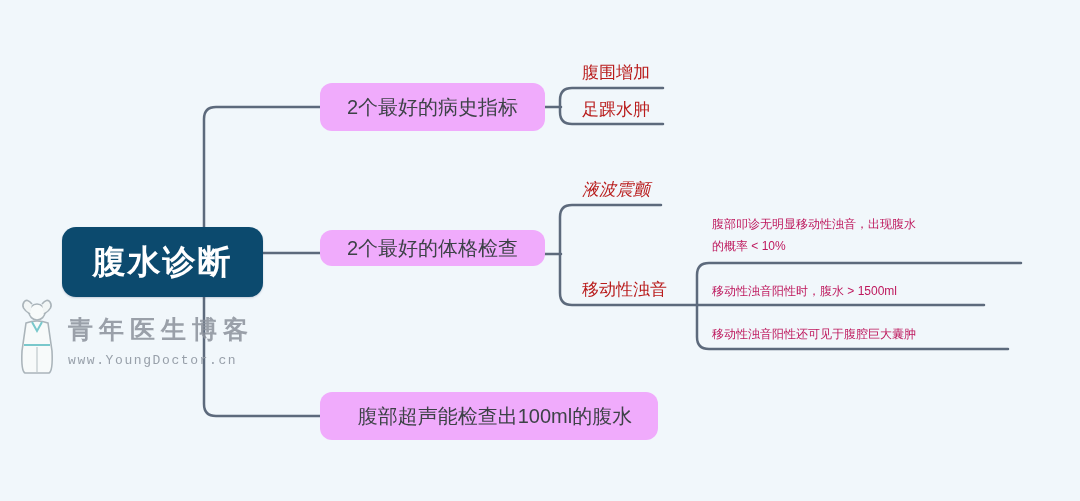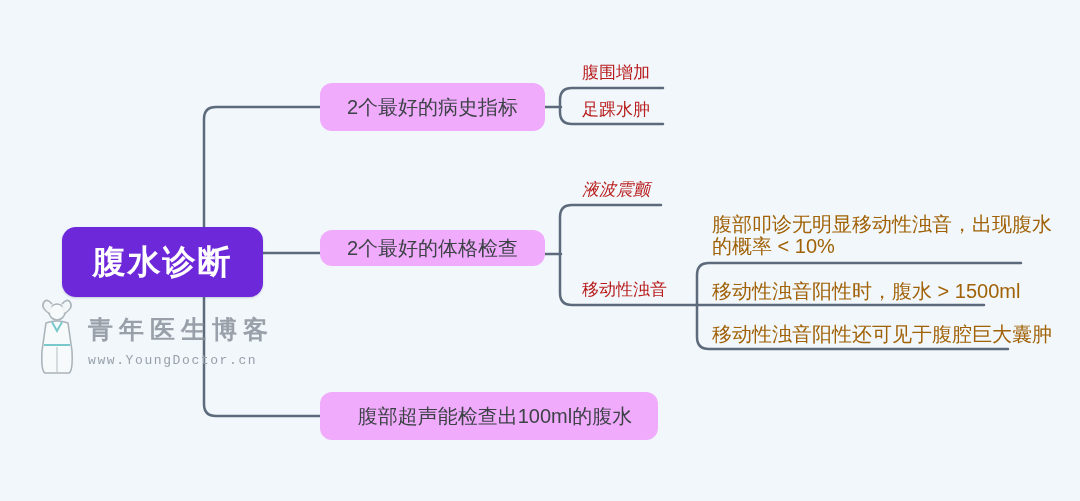--- a/index.html
+++ b/index.html
@@ -7,44 +7,44 @@
     position:relative;width:1080px;height:501px;background:#f1f7fb;
     font-family:"Liberation Sans","DejaVu Sans",sans-serif;overflow:hidden;
   }
   svg.connectors{position:absolute;left:0;top:0;width:1080px;height:501px;}
   svg.connectors path{fill:none;stroke:#5d6a7c;stroke-width:2.5;stroke-linecap:round;}
   .node{
     position:absolute;display:flex;align-items:center;justify-content:center;
     box-sizing:border-box;cursor:default;
   }
   .node.root{
-    left:62px;top:227px;width:201px;height:70px;background:#6d28d9;color:#ffffff;
+    left:62px;top:227px;width:201px;height:70px;background:#0c4a6e;color:#ffffff;
     font-weight:bold;font-size:33px;letter-spacing:2px;border-radius:14px;
     box-shadow:0 1px 2px rgba(70,85,120,.25);
   }
   .node.branch{
     background:#f0abfc;color:#3d4247;font-size:20px;border-radius:12px;white-space:nowrap;
   }
   .b1{left:320px;top:83px;width:225px;height:48px;}
   .b2{left:320px;top:230px;width:225px;height:36px;}
   .b3{left:320px;top:392px;width:338px;height:48px;padding-left:12px;}
   .leaf{
     position:absolute;color:#b91c1c;font-size:17px;line-height:20px;white-space:nowrap;
   }
   .l-fuwei{left:582px;top:63px;}
   .l-zuhuai{left:582px;top:100px;}
   .l-yebo{left:582px;top:180px;font-style:italic;}
   .l-yidong{left:582px;top:280px;}
   .sub{
-    position:absolute;color:#a16207;font-size:20px;line-height:22px;white-space:nowrap;
+    position:absolute;color:#be185d;font-size:12px;line-height:22px;white-space:nowrap;
   }
   .s1{left:712px;top:213px;}
   .s2{left:712px;top:280px;}
   .s3{left:712px;top:323px;}
-  .watermark{position:absolute;left:32px;top:299px;display:flex;align-items:flex-start;}
+  .watermark{position:absolute;left:12px;top:299px;display:flex;align-items:flex-start;}
   .wm-art{width:50px;height:76px;flex:0 0 auto;}
   .wm-text{margin-left:6px;padding-top:14px;}
   .wm-name{font-size:25px;letter-spacing:6px;color:#8b919b;font-weight:bold;opacity:.85;}
   .wm-url{font-size:13px;letter-spacing:1.6px;color:#98a0aa;margin-top:7px;font-family:"Liberation Mono","DejaVu Sans Mono",monospace;}
 </style>
 </head>
 <body>
 
 <div class="canvas">
 

